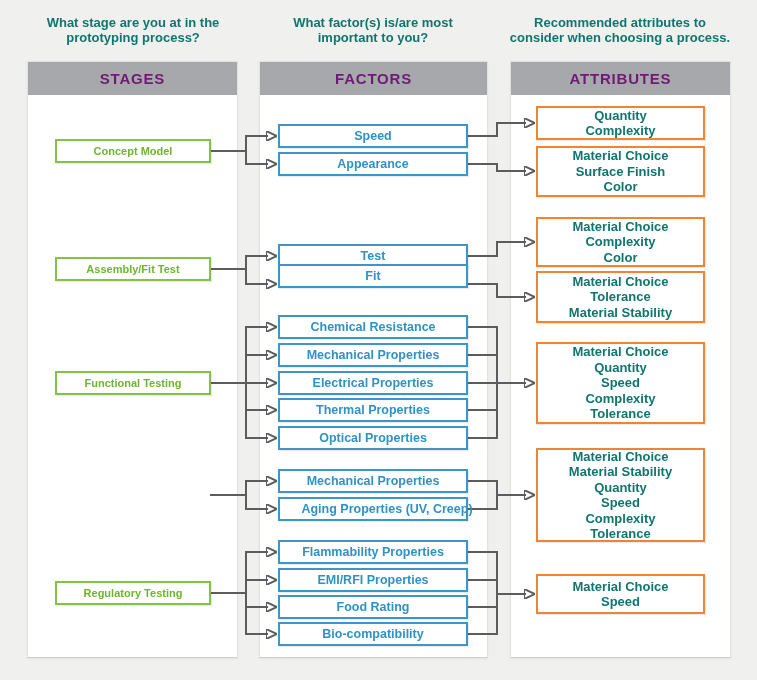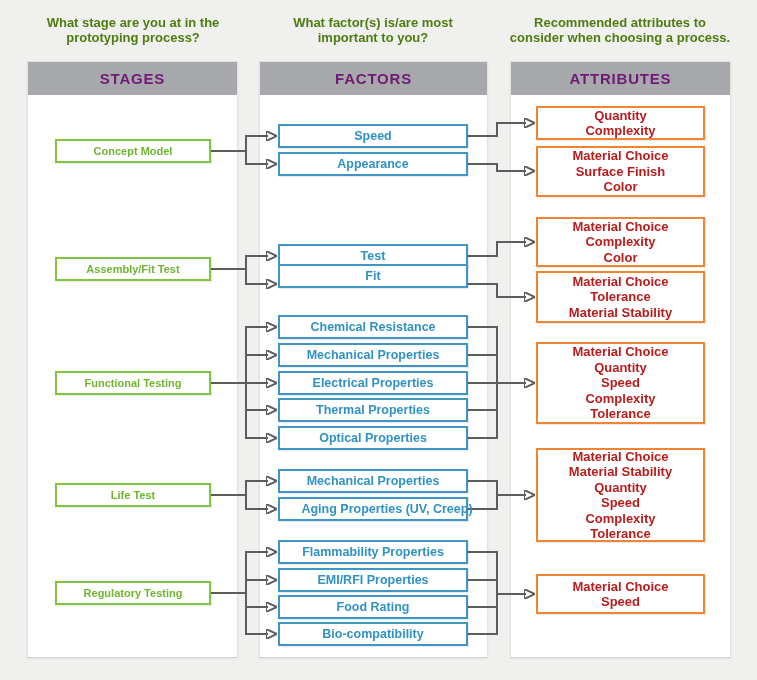--- a/index.html
+++ b/index.html
@@ -15,21 +15,21 @@
     background: #f0f0ee;
     overflow: hidden;
   }
   .question {
     position: absolute;
     top: 15px;
     text-align: center;
     font-weight: bold;
     font-size: 13px;
     line-height: 15px;
-    color: #4d7c0f;
+    color: #0f766e;
   }
   .q-line { white-space: nowrap; }
   .panel {
     position: absolute;
     top: 61px;
     height: 597px;
     background: #ffffff;
     border: 1px solid #e2e2e0;
     border-bottom-color: #cfcfcd;
     box-sizing: border-box;
@@ -74,21 +74,21 @@
     height: 24px;
     border: 2px solid #3f96c6;
     color: #3092c4;
     font-size: 12.5px;
     white-space: nowrap;
   }
   .attr-box {
     left: 536px;
     width: 169px;
     border: 2px solid #ef8432;
-    color: #b91c1c;
+    color: #0f766e;
     font-size: 13px;
     line-height: 15.5px;
     flex-direction: column;
   }
   .attr-line { white-space: nowrap; }
   svg.connectors {
     position: absolute;
     left: 0; top: 0;
     pointer-events: none;
   }
@@ -169,21 +169,20 @@
     <path d="M497,242 H525" marker-end="url(#arrow)"></path>
     <path d="M497,297 H525" marker-end="url(#arrow)"></path>
     <path d="M497,383 H525" marker-end="url(#arrow)"></path>
     <path d="M497,495 H525" marker-end="url(#arrow)"></path>
     <path d="M497,594 H525" marker-end="url(#arrow)"></path>
   </svg>
 
   <div class="nodebox stage-box" style="top:139px;">Concept Model</div>
   <div class="nodebox stage-box" style="top:257px;">Assembly/Fit Test</div>
   <div class="nodebox stage-box" style="top:371px;">Functional Testing</div>
-  <div class="nodebox stage-box" style="top:483px;">Life Test</div>
   <div class="nodebox stage-box" style="top:581px;">Regulatory Testing</div>
 
   <div class="nodebox factor-box" style="top:124px;">Speed</div>
   <div class="nodebox factor-box" style="top:152px;">Appearance</div>
   <div class="nodebox factor-box" style="top:244px;">Test</div>
   <div class="nodebox factor-box" style="top:264px;">Fit</div>
   <div class="nodebox factor-box" style="top:315px;">Chemical Resistance</div>
   <div class="nodebox factor-box" style="top:343px;">Mechanical Properties</div>
   <div class="nodebox factor-box" style="top:371px;">Electrical Properties</div>
   <div class="nodebox factor-box" style="top:398px;">Thermal Properties</div>

